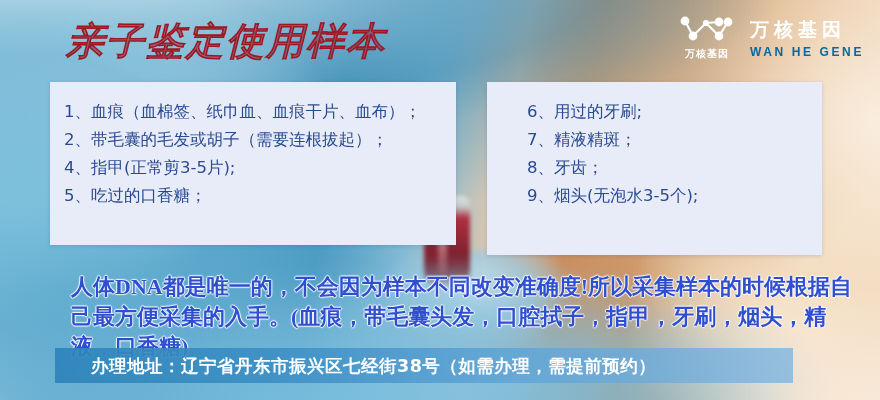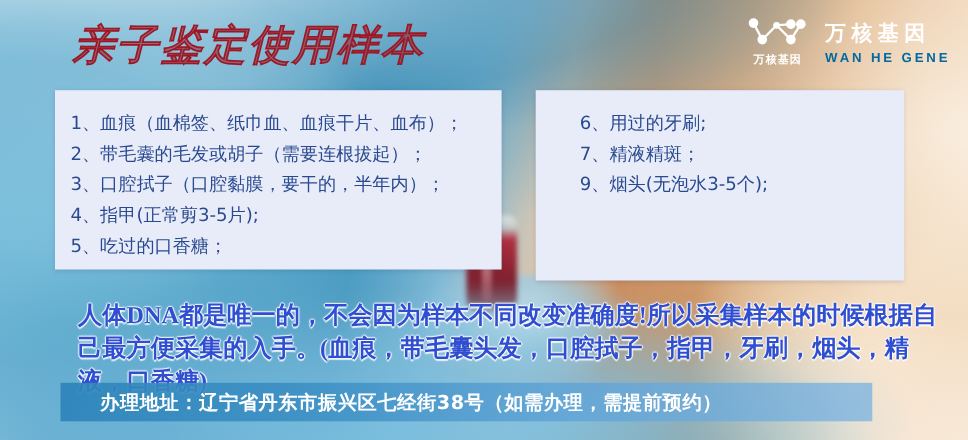--- a/index.html
+++ b/index.html
@@ -199,30 +199,30 @@
     <div class="brand-words">
       <div class="brand-cn">万核基因</div>
       <div class="brand-en">WAN HE GENE</div>
     </div>
   </div>
 
   <div class="panel" id="panel-left">
     <ul>
       <li>1、血痕（血棉签、纸巾血、血痕干片、血布）；</li>
       <li>2、带毛囊的毛发或胡子（需要连根拔起）；</li>
-      <li>3、口腔拭子（口腔黏膜，要干的，半年内）；</li>
       <li>4、指甲(正常剪3-5片);</li>
       <li>5、吃过的口香糖；</li>
     </ul>
   </div>
 
   <div class="panel" id="panel-right">
     <ul>
       <li>6、用过的牙刷;</li>
       <li>7、精液精斑；</li>
+      <li>8、牙齿；</li>
       <li>9、烟头(无泡水3-5个);</li>
     </ul>
   </div>
 
   <div class="para">人体DNA都是唯一的，不会因为样本不同改变准确度!所以采集样本的时候根据自己最方便采集的入手。(血痕，带毛囊头发，口腔拭子，指甲，牙刷，烟头，精液，口香糖)</div>
 
   <div class="addrbar">
     <span>办理地址：辽宁省丹东市振兴区七经街38号（如需办理，需提前预约）</span>
   </div>
 

